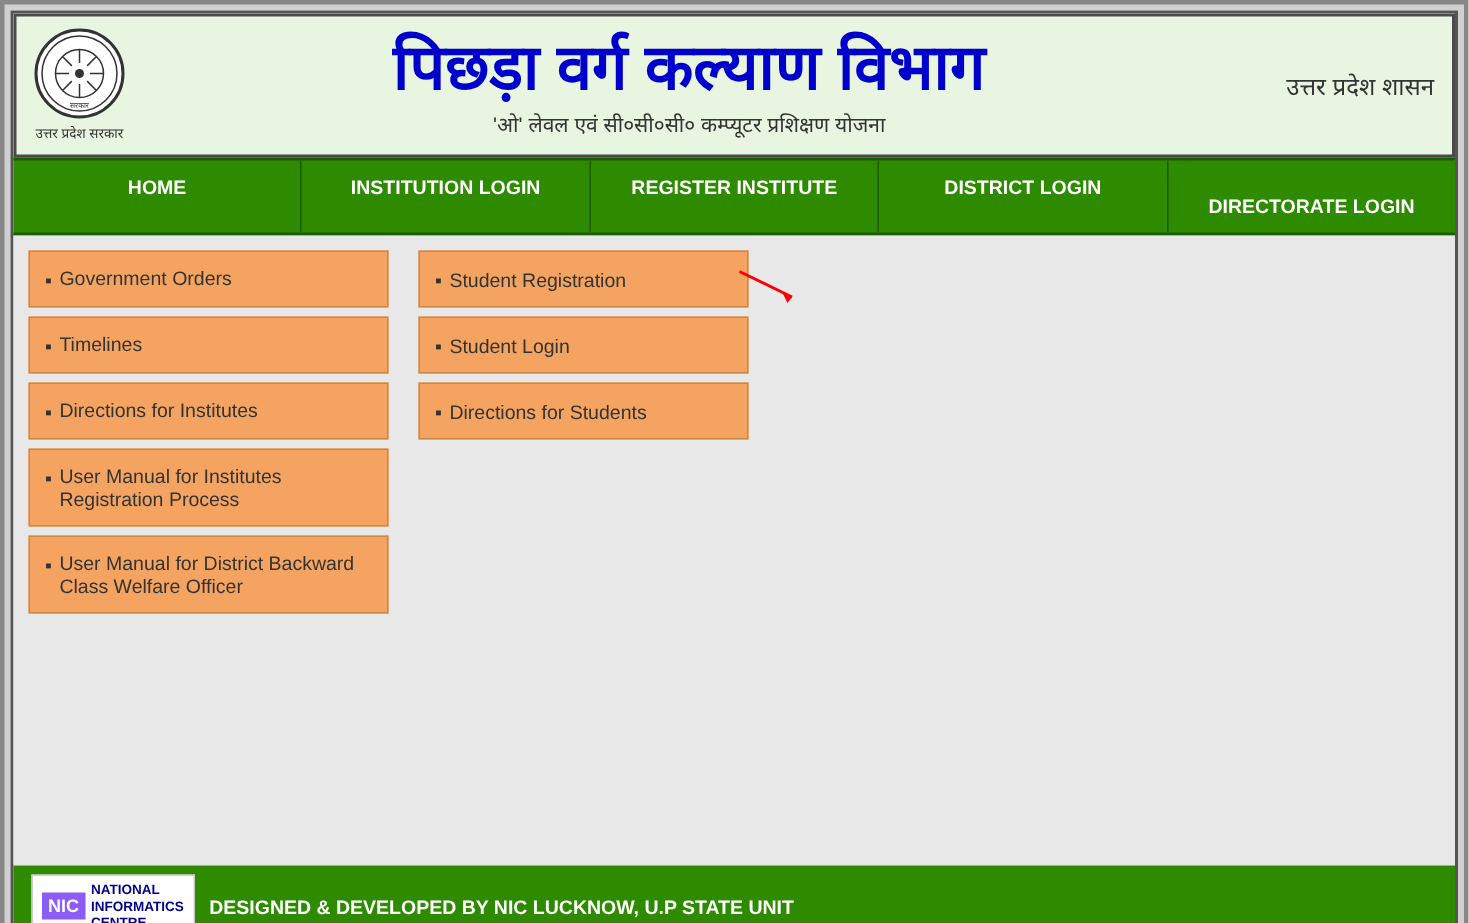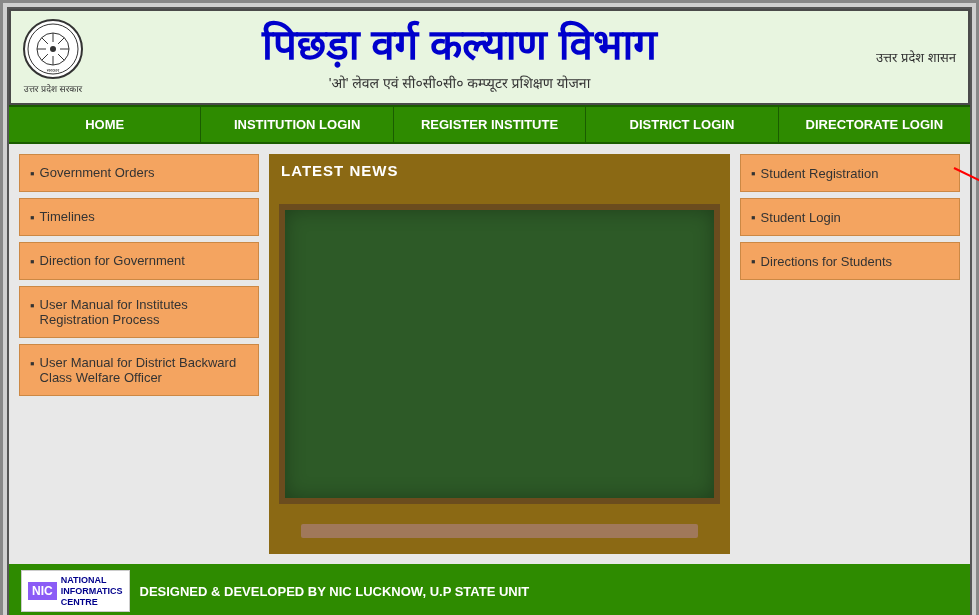--- a/index.html
+++ b/index.html
@@ -38,21 +38,21 @@
       line-height: 1.1;
       font-family: Arial, sans-serif;
     }
     .header-subtitle {
       font-size: 14px;
       color: #333;
       margin-top: 4px;
     }
     .header-right {
       text-align: right;
-      font-size: 13px;
+      font-size: 16px;
       color: #333;
       flex-shrink: 0;
       width: 120px;
     }
     .header-logo-left {
       display: flex;
       flex-direction: column;
       align-items: center;
     }
     .header-logo-text {
@@ -72,21 +72,21 @@
       flex: 1;
       padding: 10px 24px;
       text-align: center;
       color: white;
       font-weight: bold;
       font-size: 13px;
       cursor: pointer;
       border-right: 1px solid #1a5c00;
       text-transform: uppercase;
     }
-    .nav-item:last-child { border-right: none; }
+    .nav-item:last-child { border-right: none; margin-top: 13px; }
 
     
     .main-content {
       display: flex;
       gap: 0;
       background: #e8e8e8;
       padding: 10px;
       min-height: 420px;
     }
 
@@ -281,42 +281,32 @@
         <div class="sidebar-item">
           <span class="sidebar-bullet">▪</span>
           <span>Government Orders</span>
         </div>
         <div class="sidebar-item">
           <span class="sidebar-bullet">▪</span>
           <span>Timelines</span>
         </div>
         <div class="sidebar-item">
           <span class="sidebar-bullet">▪</span>
-          <span>Direction for Government</span>
+          <span>Directions for Institutes</span>
         </div>
         <div class="sidebar-item">
           <span class="sidebar-bullet">▪</span>
           <span>User Manual for Institutes Registration Process</span>
         </div>
         <div class="sidebar-item">
           <span class="sidebar-bullet">▪</span>
           <span>User Manual for District Backward Class Welfare Officer</span>
         </div>
       </div>
 
-      <div class="center-content">
-        <div class="latest-news-header">LATEST NEWS</div>
-        <div class="chalkboard-container">
-          <div style="width:100%; display:flex; flex-direction:column;">
-            <div class="chalkboard"></div>
-            <div class="chalkboard-bottom"></div>
-            <div class="chalkboard-ledge"></div>
-          </div>
-        </div>
-      </div>
 
       <div class="right-sidebar">
         <div class="right-sidebar-item" style="position:relative;">
           <span class="sidebar-bullet">▪</span>
           <span>Student Registration</span>
 
           <svg style="position:absolute; right:-45px; top:8px;" width="55" height="30" viewBox="0 0 55 30">
             <line x1="5" y1="5" x2="40" y2="22" stroke="red" stroke-width="2"></line>
             <polygon points="40,22 33,18 37,26" fill="red"></polygon>
           </svg>

